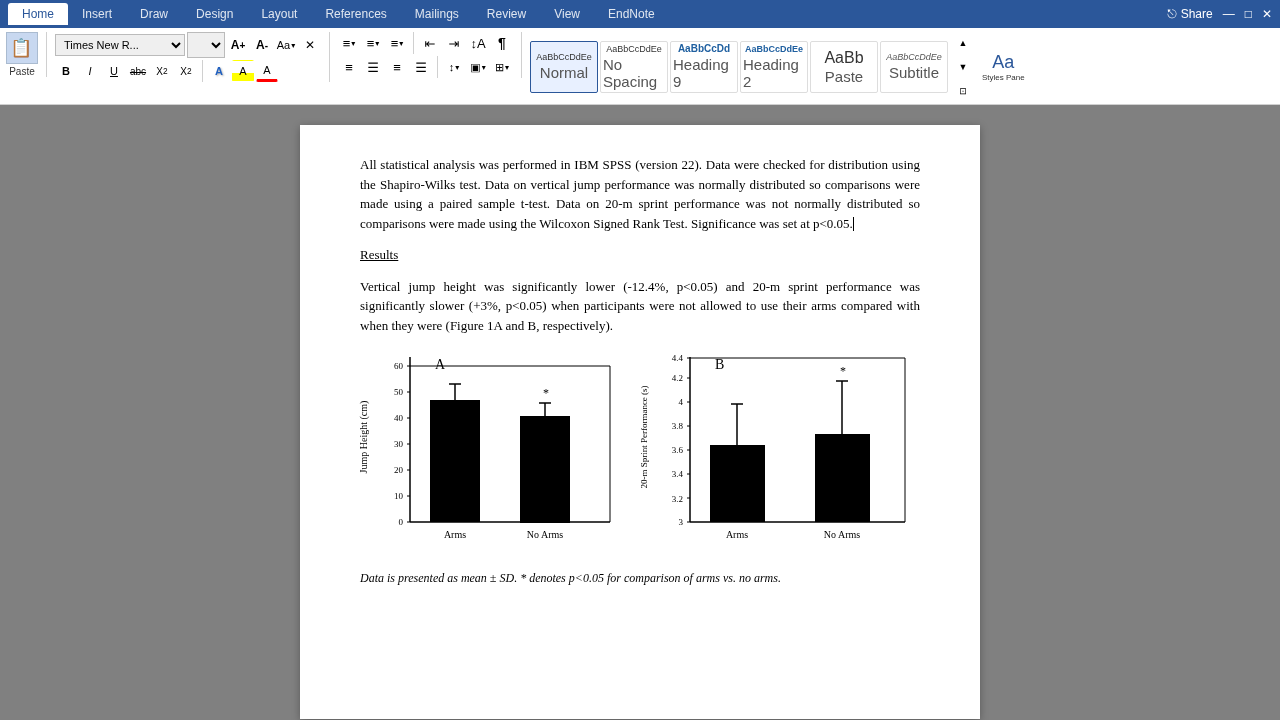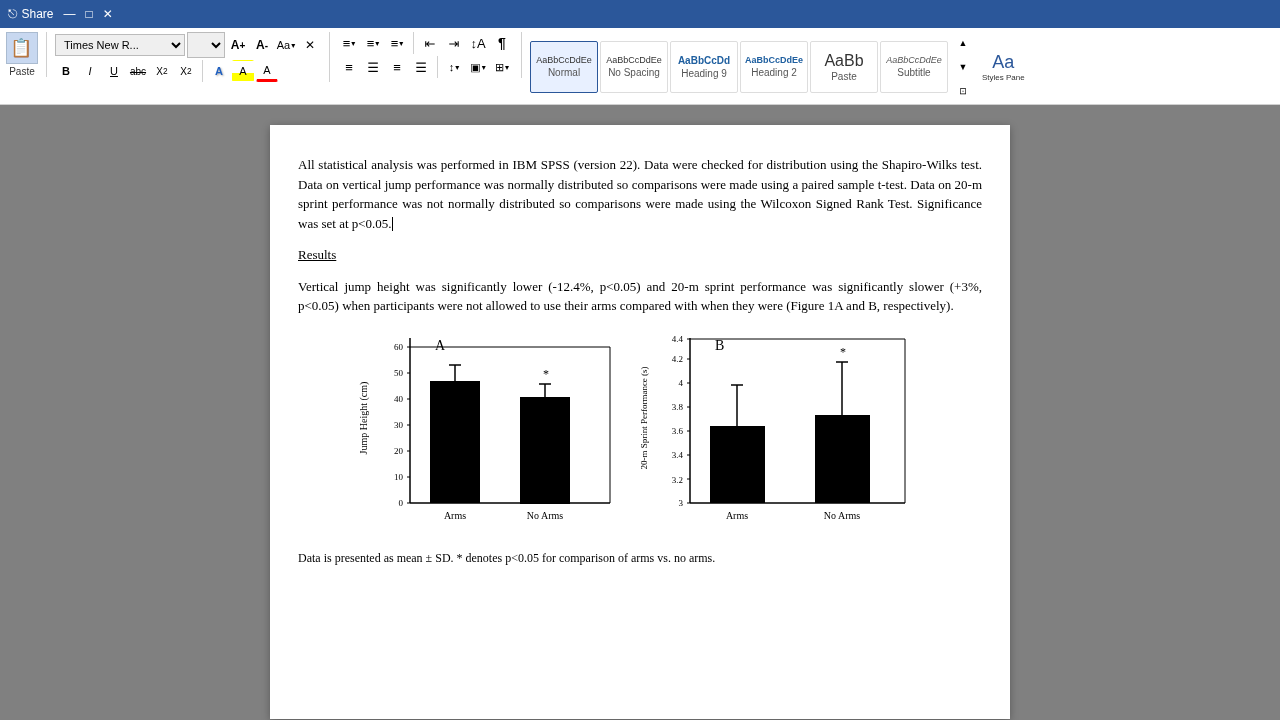--- a/index.html
+++ b/index.html
@@ -106,55 +106,55 @@
       font-size: 10px;
       color: #333;
       padding: 4px 2px;
       border-radius: 2px;
     }
     .style-preset.active { border-color: #2b579a; background: #e8f0ff; }
     .style-preset-preview {
       font-size: 11px; font-weight: 500; margin-bottom: 2px;
       line-height: 1;
     }
-    .style-preset-label { font-size: 10px; color: #555; }
+    .style-preset-label { font-size: 15px; color: #555; }
 
     .styles-pane-btn {
       display: flex; flex-direction: column; align-items: center;
       cursor: pointer; font-size: 9px; color: #333; padding: 2px 6px;
     }
 
     
     .doc-area {
       background: #808080;
       height: calc(720px - 28px - 58px);
       overflow-y: auto;
       display: flex;
       justify-content: center;
       padding: 20px 0;
     }
     .page {
       background: white;
-      width: 740px;
+      width: 680px;
       min-height: 580px;
-      padding: 30px 28px;
+      padding: 30px 60px;
       box-shadow: 0 2px 8px rgba(0,0,0,0.3);
       font-family: 'Times New Roman', Times, serif;
       font-size: 13px;
       line-height: 1.5;
       color: #000;
       position: relative;
     }
 
     
     .doc-para { margin-bottom: 12px; text-align: justify; }
     .doc-heading { font-weight: normal; text-decoration: underline; margin-bottom: 10px; }
     .doc-figure-caption { margin-bottom: 12px; text-align: justify; }
     .doc-figure-caption .bold { font-weight: bold; }
-    .doc-caption-italic { font-size: 12px; text-align: justify; }
+    .doc-caption-italic { font-style: italic; font-size: 12px; text-align: justify; }
 
     
     .charts-container {
       display: flex;
       gap: 10px;
       margin: 10px 0 6px 0;
       justify-content: center;
     }
     .chart-wrapper {
       position: relative;
@@ -172,20 +172,32 @@
     }
     @keyframes blink { 50% { opacity: 0; } }
     .ribbon-divider-sm { width: 1px; height: 22px; background: #d0d0d0; margin: 0 3px; }
 
     .dropdown-arrow { font-size: 8px; margin-left: 1px; }
   </style>
 </head>
 <body>
 
 <div class="title-bar">
+  <div class="title-bar-tabs">
+    <div class="title-tab active">Home</div>
+    <div class="title-tab">Insert</div>
+    <div class="title-tab">Draw</div>
+    <div class="title-tab">Design</div>
+    <div class="title-tab">Layout</div>
+    <div class="title-tab">References</div>
+    <div class="title-tab">Mailings</div>
+    <div class="title-tab">Review</div>
+    <div class="title-tab">View</div>
+    <div class="title-tab">EndNote</div>
+  </div>
   <div class="title-bar-right">
     <span style="cursor:pointer; display:flex; align-items:center; gap:4px;">
       <span>⎋</span>
       <span>Share</span>
     </span>
     <span style="cursor:pointer;">—</span>
     <span style="cursor:pointer;">□</span>
     <span style="cursor:pointer;">✕</span>
   </div>
 </div>

